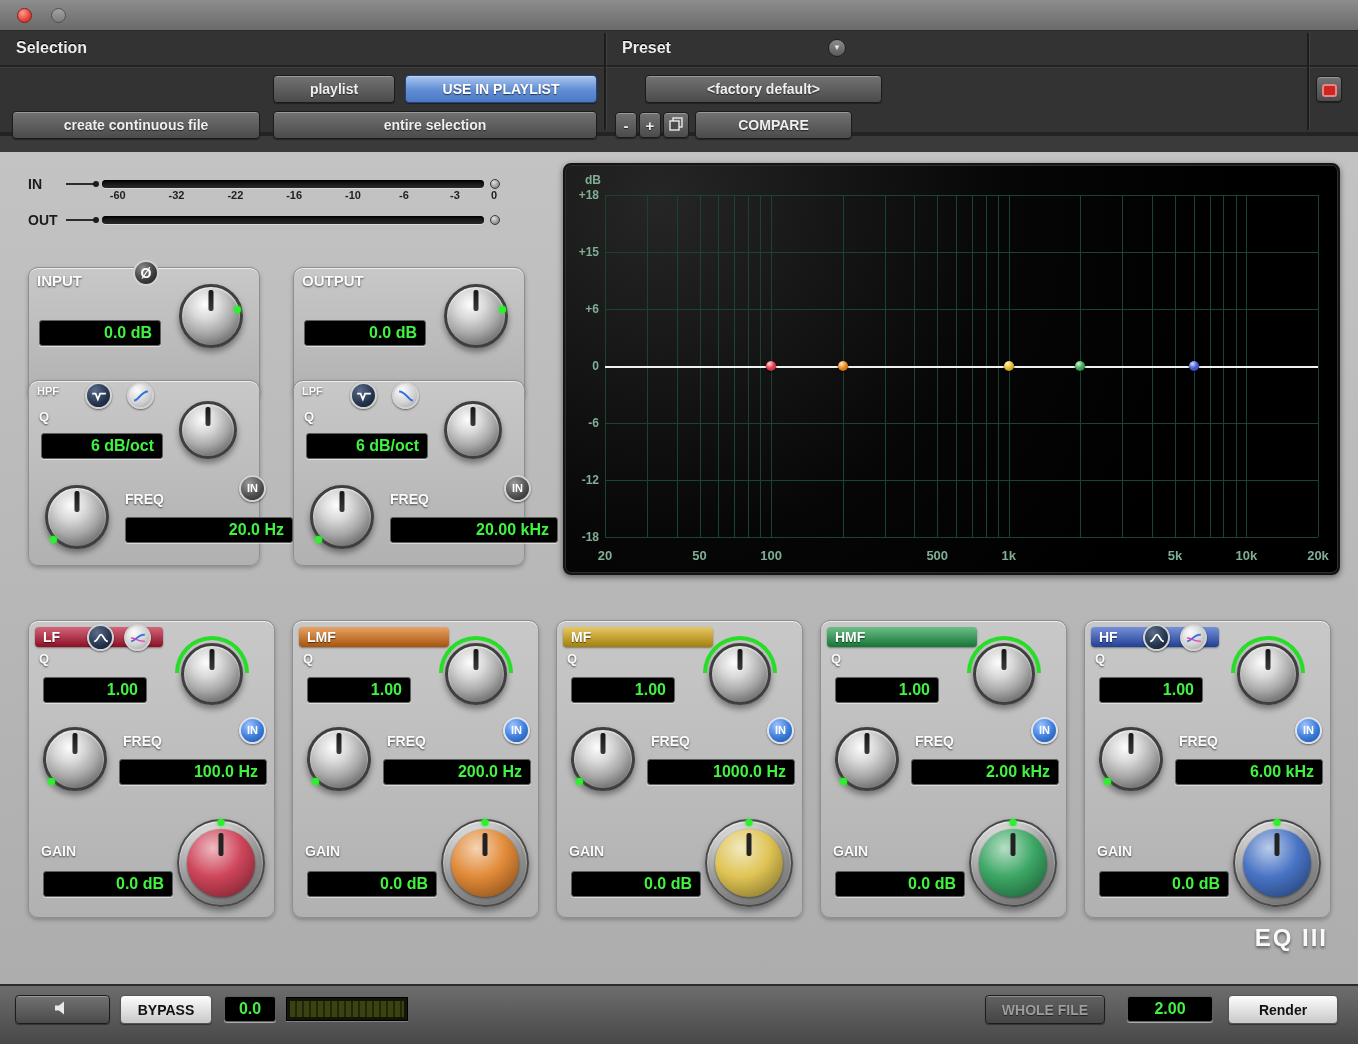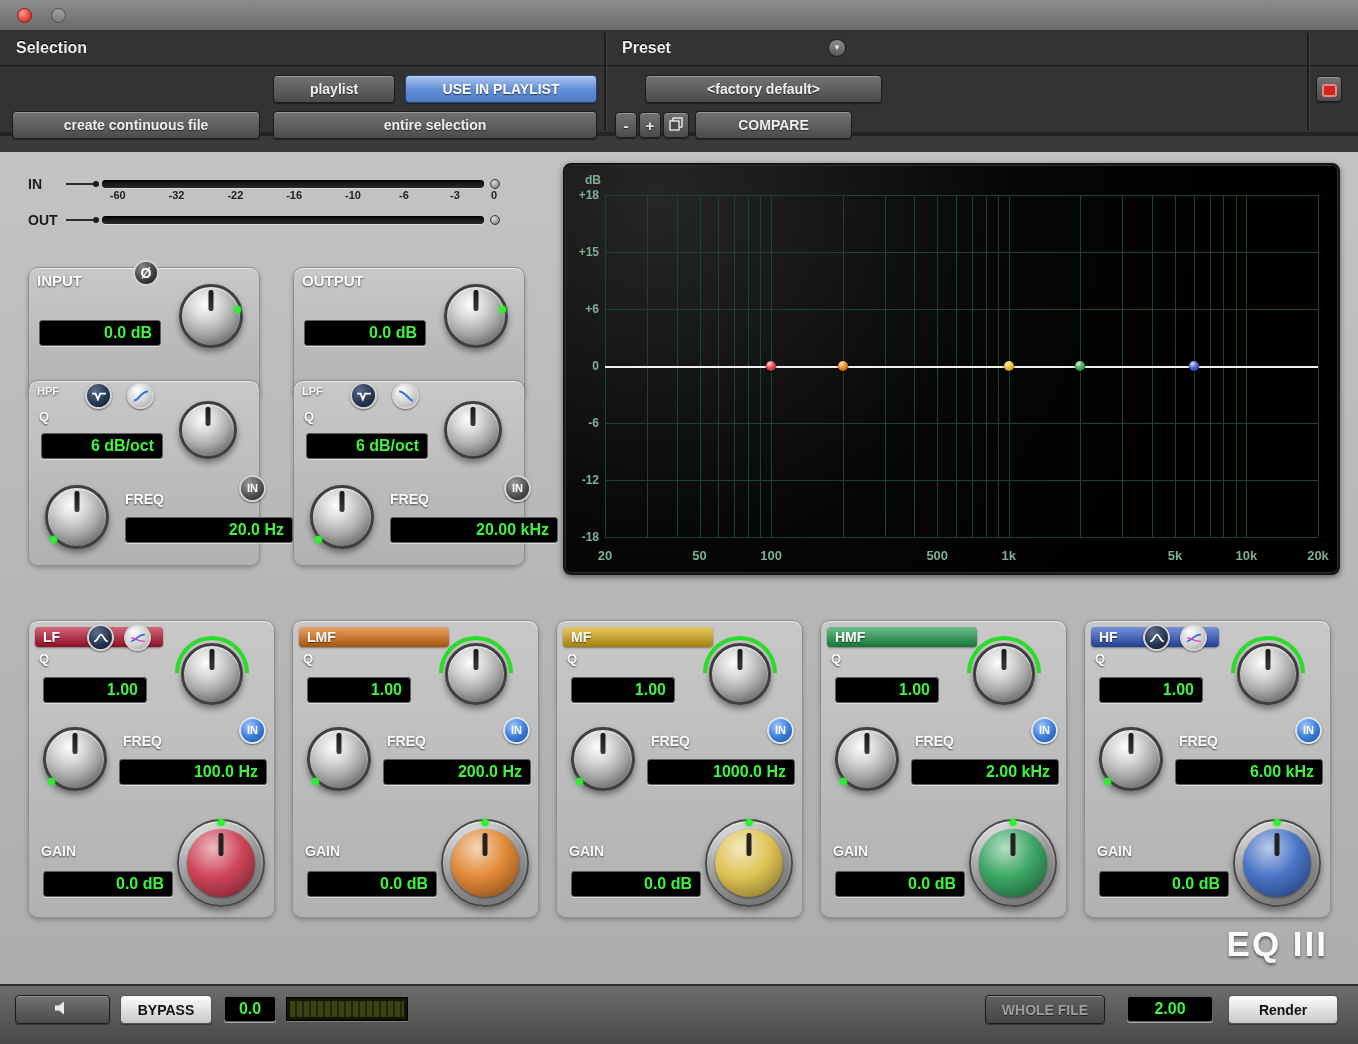--- a/index.html
+++ b/index.html
@@ -148,21 +148,21 @@
   .q-knob { left:152px; top:22px; }
   .band-qarc { left:146px; top:15px; }
   .band-in { left:210px; top:96px; }
   .freq-knob { left:14px; top:106px; }
   .freq-label { left:94px; top:112px; font-size:14px; }
   .freq-display { left:90px; top:138px; width:148px; }
   .gain-label { left:12px; top:222px; font-size:14px; }
   .gain-display { left:14px; top:250px; width:130px; }
   .gain-knob { left:148px; top:198px; }
 
-  .logo { position:absolute; right:30px; top:772px; font-size:35px; font-weight:bold; letter-spacing:2px;
+  .logo { position:absolute; right:30px; top:772px; font-size:24px; font-weight:bold; letter-spacing:2px;
     color:#fafafa; text-shadow:0 2px 3px rgba(0,0,0,.5); }
 
   
   .footer { position:absolute; bottom:0; left:0; right:0; height:60px;
     background:linear-gradient(#6d6d6d,#484848); border-top:2px solid #2c2c2c; }
   .speaker-btn { left:15px; top:9px; width:95px; height:29px; }
   .bypass-btn { left:120px; top:9px; width:92px; height:29px; }
   .vol-display { left:224px; top:10px; width:52px; }
   .footer-meter { position:absolute; left:286px; top:11px; width:122px; height:24px; background:#141408;
     border:1px solid #000; box-shadow:0 1px 0 rgba(255,255,255,.25); }

